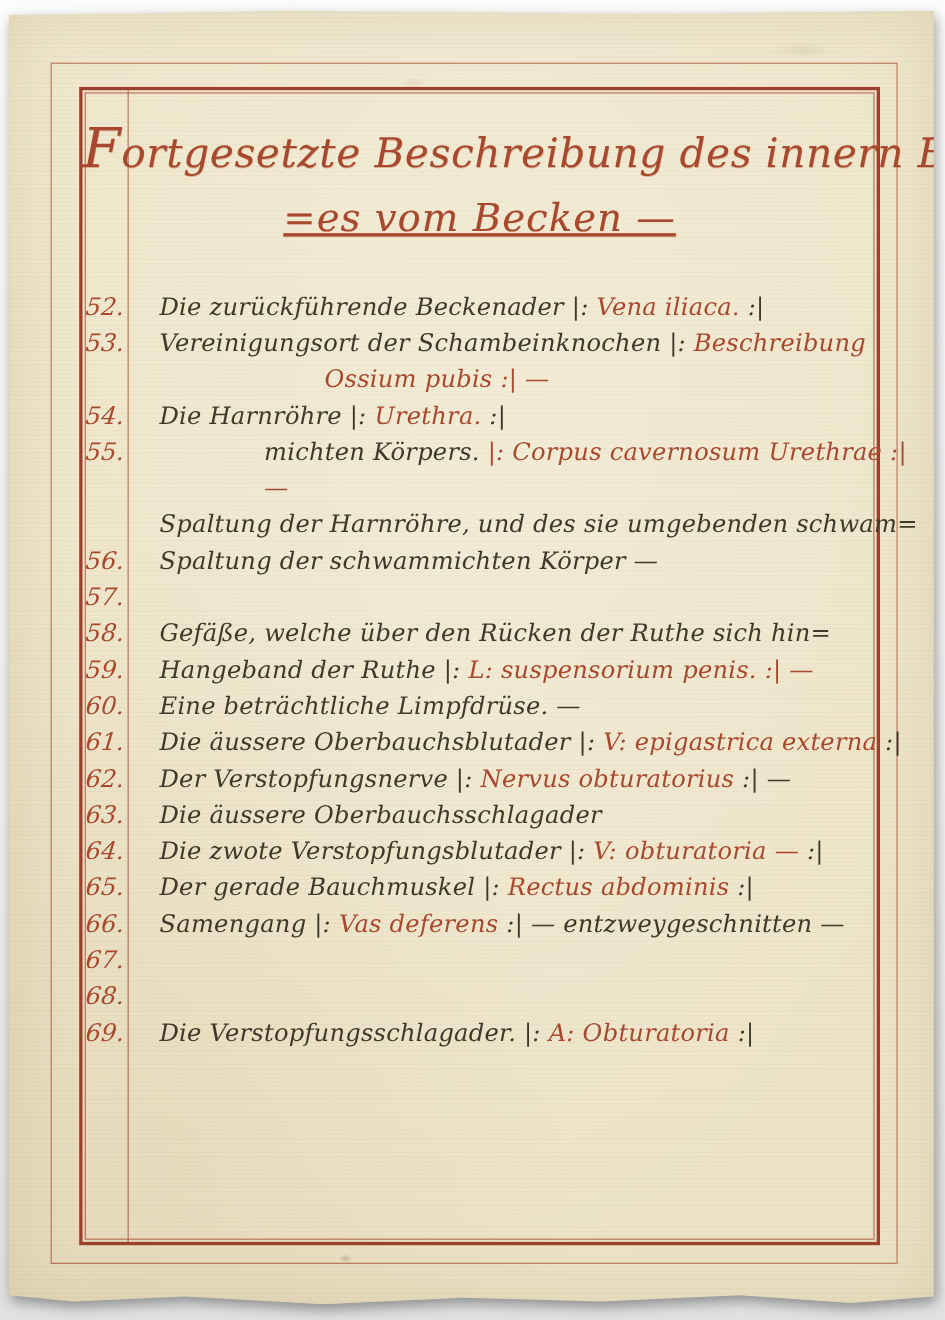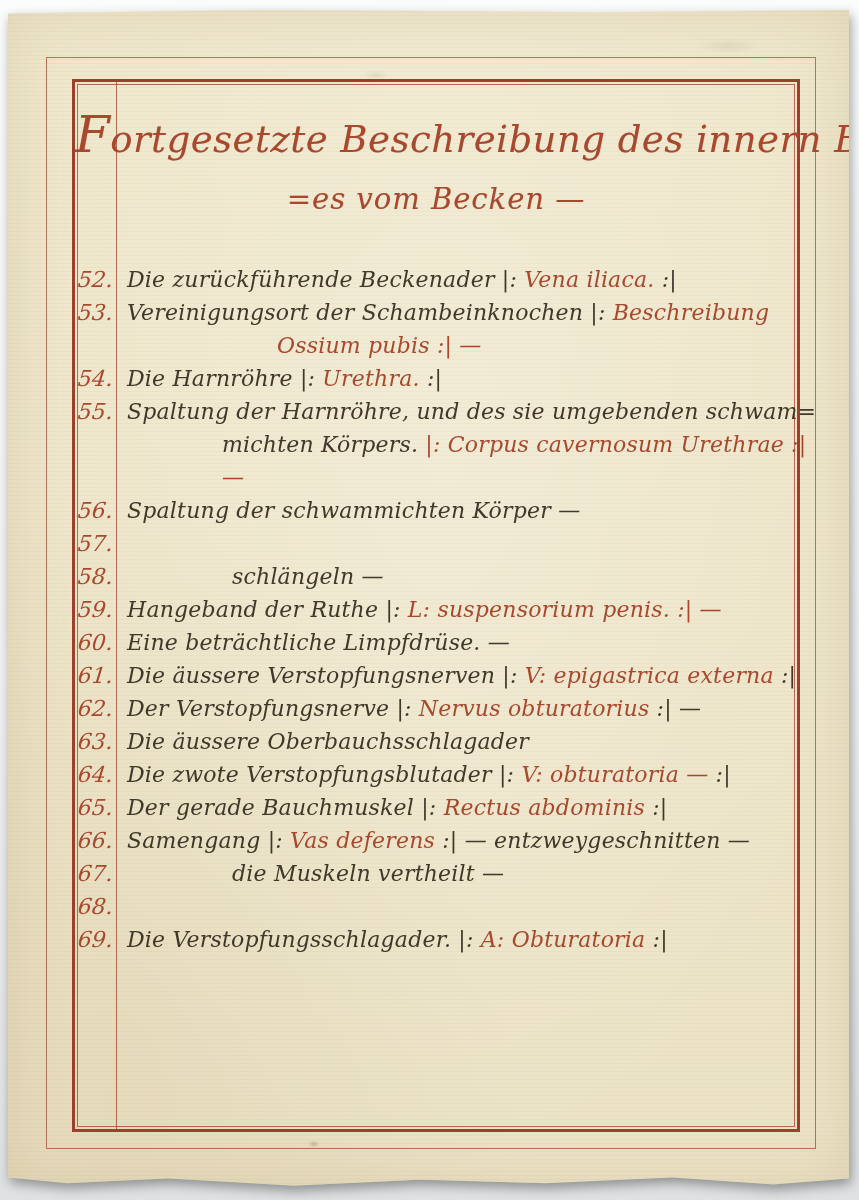--- a/index.html
+++ b/index.html
@@ -43,34 +43,35 @@
   .title-block{
     position:relative;text-align:center;margin-top:22px;color:var(--red);
     font-style:italic;
   }
   .title-l1{
     font-size:37px;letter-spacing:.5px;white-space:nowrap;line-height:62px;
     text-shadow:.4px .4px 0 rgba(168,74,47,.35);
   }
   .title-l1::first-letter{font-size:1.35em;}
   .title-l2{
-    font-size:29px;letter-spacing:1px;white-space:nowrap;line-height:56px;
+    font-size:35px;letter-spacing:1px;white-space:nowrap;line-height:56px;
     text-shadow:.4px .4px 0 rgba(168,74,47,.35);
+    text-decoration:underline;
   }
   
   .entries{
     position:absolute;left:0;right:0;top:181px;
   }
   .entry{display:flex;align-items:flex-start;}
   .num-cell{
     flex:0 0 41px;width:41px;text-align:center;color:var(--red);
     font-style:italic;font-size:22px;line-height:33px;
     transform:skewX(-6deg);
   }
-  .text-cell{flex:1;padding-left:11px;padding-right:4px;color:var(--ink);}
+  .text-cell{flex:1;padding-left:29px;padding-right:4px;color:var(--ink);}
   .line{
     font-style:italic;font-size:22px;line-height:33px;white-space:nowrap;
     letter-spacing:.2px;
   }
   .entry .line:first-child .seg:first-child::first-letter{font-size:1.3em;}
   .line.cont{white-space:normal;font-style:italic;}
   .seg-ink{color:var(--ink);}
   .seg-red{color:var(--red);}
   
   .spot{position:absolute;border-radius:50%;pointer-events:none;}
@@ -115,57 +116,57 @@
             </div>
             <div class="entry">
               <div class="num-cell">54.</div>
               <div class="text-cell">
                 <div class="line"><span class="seg seg-ink">Die Harnröhre |: </span><span class="seg seg-red">Urethra.</span><span class="seg seg-ink"> :|</span></div>
               </div>
             </div>
             <div class="entry">
               <div class="num-cell">55.</div>
               <div class="text-cell">
+                <div class="line cont" style="padding-left: 95px;"><span class="seg seg-ink">michten Körpers. </span><span class="seg seg-red">|: Corpus cavernosum Urethrae :| —</span></div>
                 <div class="line"><span class="seg seg-ink">Spaltung der Harnröhre, und des sie umgebenden schwam=</span></div>
-                <div class="line cont" style="padding-left: 95px;"><span class="seg seg-ink">michten Körpers. </span><span class="seg seg-red">|: Corpus cavernosum Urethrae :| —</span></div>
               </div>
             </div>
             <div class="entry">
               <div class="num-cell">56.</div>
               <div class="text-cell">
                 <div class="line"><span class="seg seg-ink">Spaltung der schwammichten Körper —</span></div>
               </div>
             </div>
             <div class="entry">
               <div class="num-cell">57.</div>
               <div class="text-cell">
               </div>
             </div>
             <div class="entry">
               <div class="num-cell">58.</div>
               <div class="text-cell">
-                <div class="line cont" style="padding-left: 105px;"><span class="seg seg-ink">schlängeln —</span></div>
+                <div class="line"><span class="seg seg-ink">Gefäße, welche über den Rücken der Ruthe sich hin=</span></div>
               </div>
             </div>
             <div class="entry">
               <div class="num-cell">59.</div>
               <div class="text-cell">
                 <div class="line"><span class="seg seg-ink">Hangeband der Ruthe |: </span><span class="seg seg-red">L: suspensorium penis. :| —</span></div>
               </div>
             </div>
             <div class="entry">
               <div class="num-cell">60.</div>
               <div class="text-cell">
                 <div class="line"><span class="seg seg-ink">Eine beträchtliche Limpfdrüse. —</span></div>
               </div>
             </div>
             <div class="entry">
               <div class="num-cell">61.</div>
               <div class="text-cell">
-                <div class="line"><span class="seg seg-ink">Die äussere Verstopfungsnerven |: </span><span class="seg seg-red">V: epigastrica externa</span><span class="seg seg-ink"> :|</span></div>
+                <div class="line"><span class="seg seg-ink">Die äussere Oberbauchsblutader |: </span><span class="seg seg-red">V: epigastrica externa</span><span class="seg seg-ink"> :|</span></div>
               </div>
             </div>
             <div class="entry">
               <div class="num-cell">62.</div>
               <div class="text-cell">
                 <div class="line"><span class="seg seg-ink">Der Verstopfungsnerve |: </span><span class="seg seg-red">Nervus obturatorius</span><span class="seg seg-ink"> :| —</span></div>
               </div>
             </div>
             <div class="entry">
               <div class="num-cell">63.</div>
@@ -187,21 +188,20 @@
             </div>
             <div class="entry">
               <div class="num-cell">66.</div>
               <div class="text-cell">
                 <div class="line"><span class="seg seg-ink">Samengang |: </span><span class="seg seg-red">Vas deferens</span><span class="seg seg-ink"> :| — entzweygeschnitten —</span></div>
               </div>
             </div>
             <div class="entry">
               <div class="num-cell">67.</div>
               <div class="text-cell">
-                <div class="line cont" style="padding-left: 105px;"><span class="seg seg-ink">die Muskeln vertheilt —</span></div>
               </div>
             </div>
             <div class="entry">
               <div class="num-cell">68.</div>
               <div class="text-cell">
               </div>
             </div>
             <div class="entry">
               <div class="num-cell">69.</div>
               <div class="text-cell">

